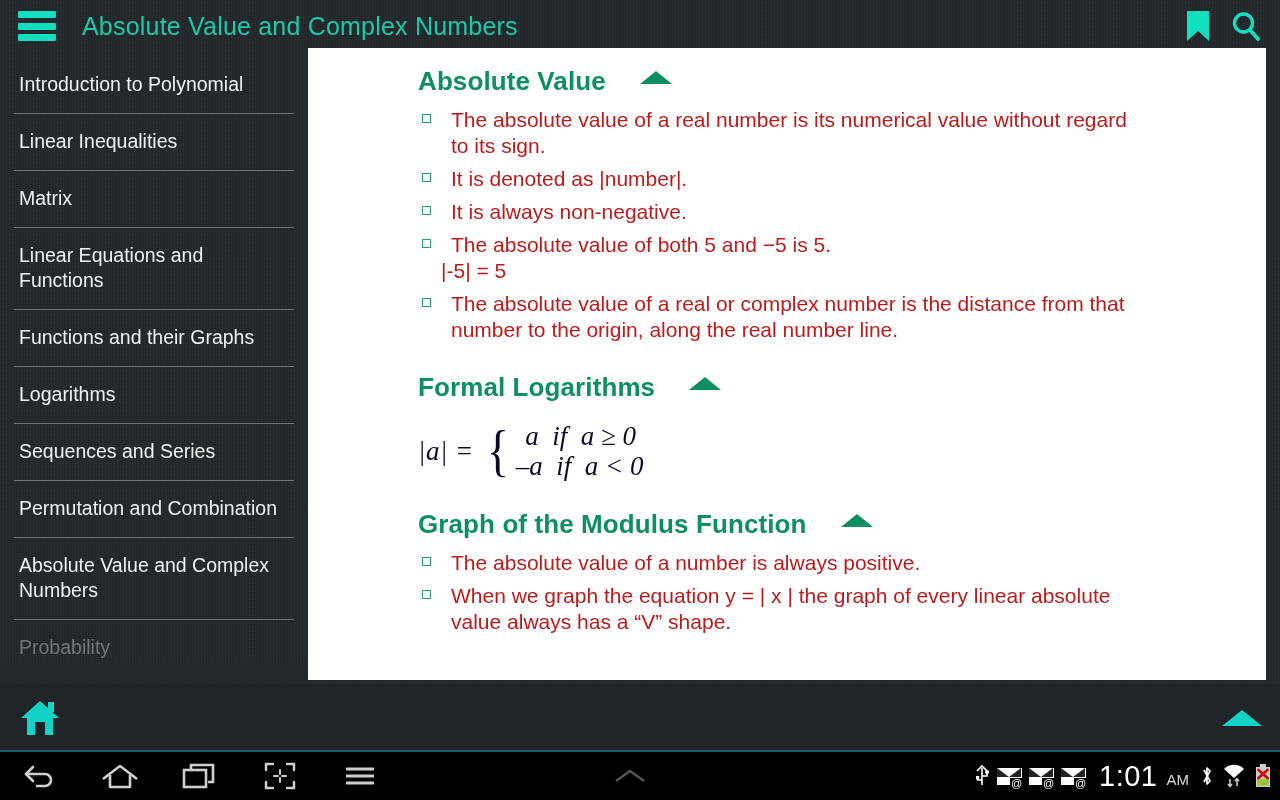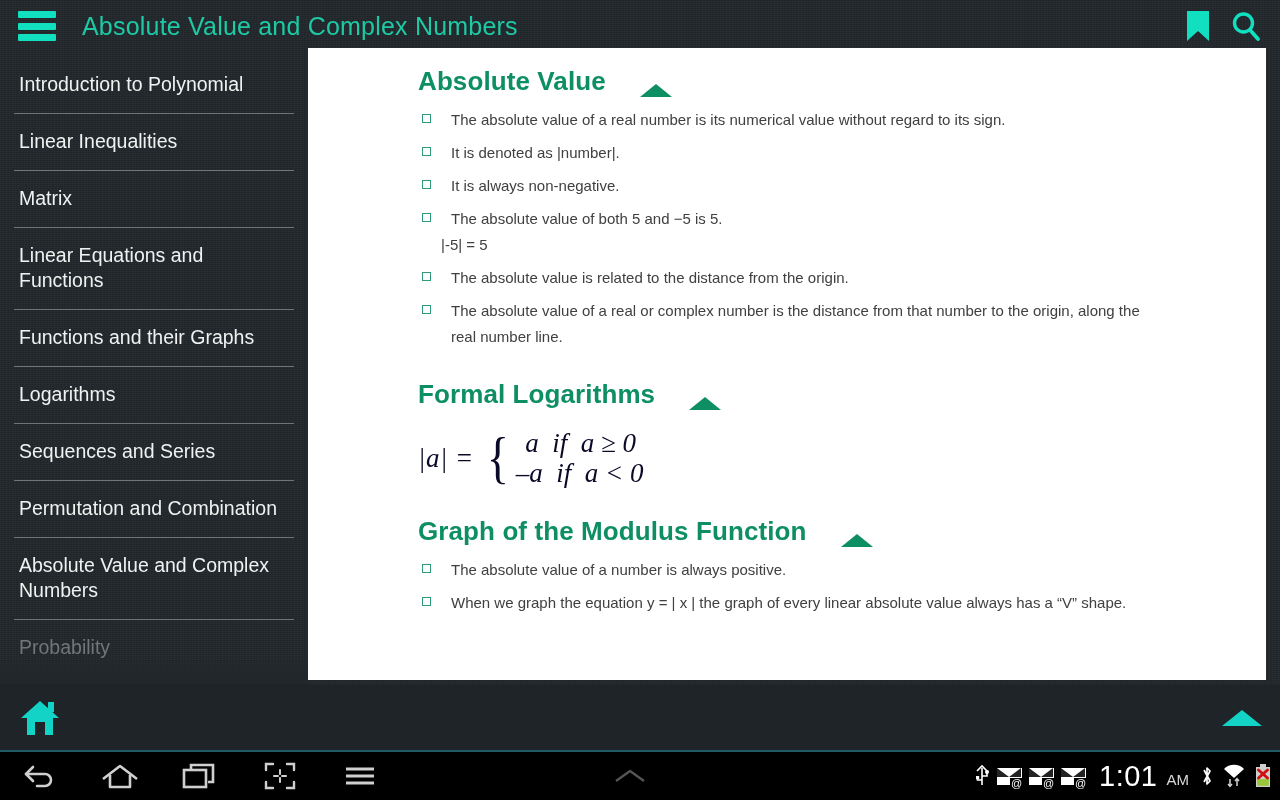--- a/index.html
+++ b/index.html
@@ -62,38 +62,38 @@
   }
 
   
   .content {
     position: absolute; left: 308px; top: 48px; width: 958px; height: 632px;
     background: #ffffff; overflow: hidden;
   }
   .content-inner { padding: 10px 0 0 0; }
 
   .section-head {
-    display: flex; align-items: flex-end; gap: 34px;
+    display: flex; align-items: flex-start; gap: 34px;
     padding: 8px 0 4px 110px;
   }
   .section-head h2 {
     color: #0e8f63; font-size: 26px; font-weight: bold;
     letter-spacing: .1px; white-space: nowrap;
   }
   .tri-up {
     width: 0; height: 0;
     border-left: 16px solid transparent; border-right: 16px solid transparent;
     border-bottom: 13px solid #0e8f63;
     cursor: pointer; flex: none; margin-top: 5px;
   }
 
   ul.bullets { list-style: none; padding: 6px 0 0 110px; }
   ul.bullets li {
     position: relative; padding-left: 33px; margin-bottom: 7px;
-    color: #404040; font-size: 15px; line-height: 26px;
+    color: #b91c1c; font-size: 21px; line-height: 26px;
     max-width: 722px;
   }
   ul.bullets li .bx {
     position: absolute; left: 4px; top: 7px;
     width: 9px; height: 9px;
     border: 1.6px solid #2f9b7a; background: #fff;
   }
   ul.bullets li .sub { display: block; margin-left: -10px; }
 
   
@@ -229,21 +229,20 @@
           <span class="bx"></span>
           <span>It is always non-negative.</span>
         </li>
         <li>
           <span class="bx"></span>
           <span>The absolute value of both 5 and −5 is 5.</span>
           <span class="sub">|-5| = 5</span>
         </li>
         <li>
           <span class="bx"></span>
-          <span>The absolute value is related to the distance from the origin.</span>
         </li>
         <li>
           <span class="bx"></span>
           <span>The absolute value of a real or complex number is the distance from that number to the origin, along the real number line.</span>
         </li>
       </ul>
 
       <div class="section-head" style="padding-top:22px">
         <h2>Formal Logarithms</h2>
         <div class="tri-up"></div>

